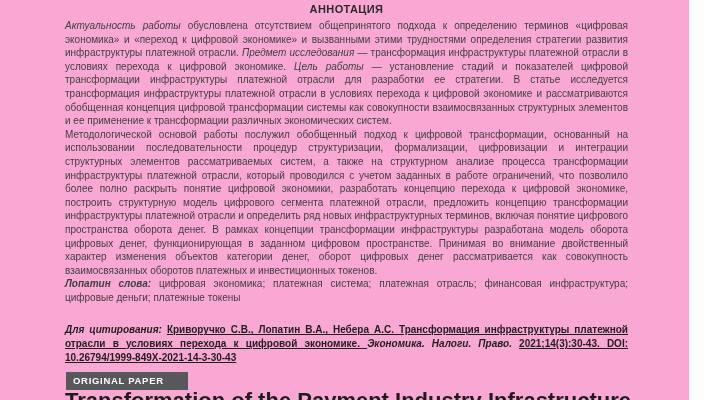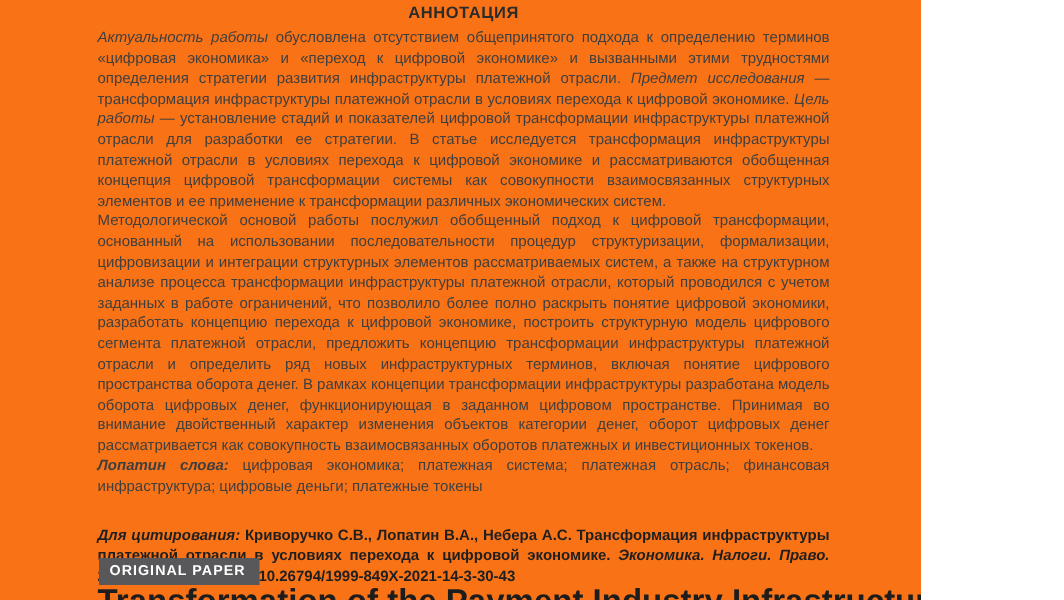--- a/index.html
+++ b/index.html
@@ -1,20 +1,20 @@
 <!DOCTYPE html>
 <html lang="ru"><head>
 <meta charset="utf-8">
 <style>
   html,body{margin:0;padding:0;background:#ffffff;}
   .page{
     position:relative;
-    width:614px;height:400px;
+    width:689px;height:400px;
     overflow:hidden;
-    background:#f97316;
+    background:#f9a8d4;
     font-family:"Liberation Sans", sans-serif;
     box-sizing:border-box;
     padding:3px 61px 0 65px;
   }
   .abstract-heading{
     margin:0 0 4px 0;
     text-align:center;
     font-size:11px;
     font-weight:700;
     letter-spacing:0.4px;
@@ -24,38 +24,38 @@
     margin:0;
     font-size:10px;
     line-height:13.6px;
     color:#3f3f3f;
     text-align:justify;
     hyphens:auto;
     -webkit-hyphens:auto;
   }
   .run-normal{font-style:normal;font-weight:400;}
   .run-italic{font-style:italic;font-weight:400;}
-  .run-bold{font-style:normal;font-weight:700;}
+  .run-bold{font-style:normal;font-weight:700;text-decoration:underline;}
   .run-bold-italic{font-style:italic;font-weight:700;}
   .citation-par{
     margin-top:19px;
     color:#1f1f1f;
   }
   .paper-type-badge{
     position:absolute;
     left:66px;
     top:372px;
     display:inline-block;
     background:#58585a;
     color:#ffffff;
     font-size:9.5px;
     font-weight:700;
     letter-spacing:0.7px;
     line-height:1;
-    padding:4px 9px 4px 7px;
+    padding:4px 24px 4px 7px;
   }
   .article-title{
     position:absolute;
     left:65px;
     top:389px;
     margin:0;
     font-size:22px;
     line-height:24px;
     font-weight:700;
     color:#1d1d1d;

